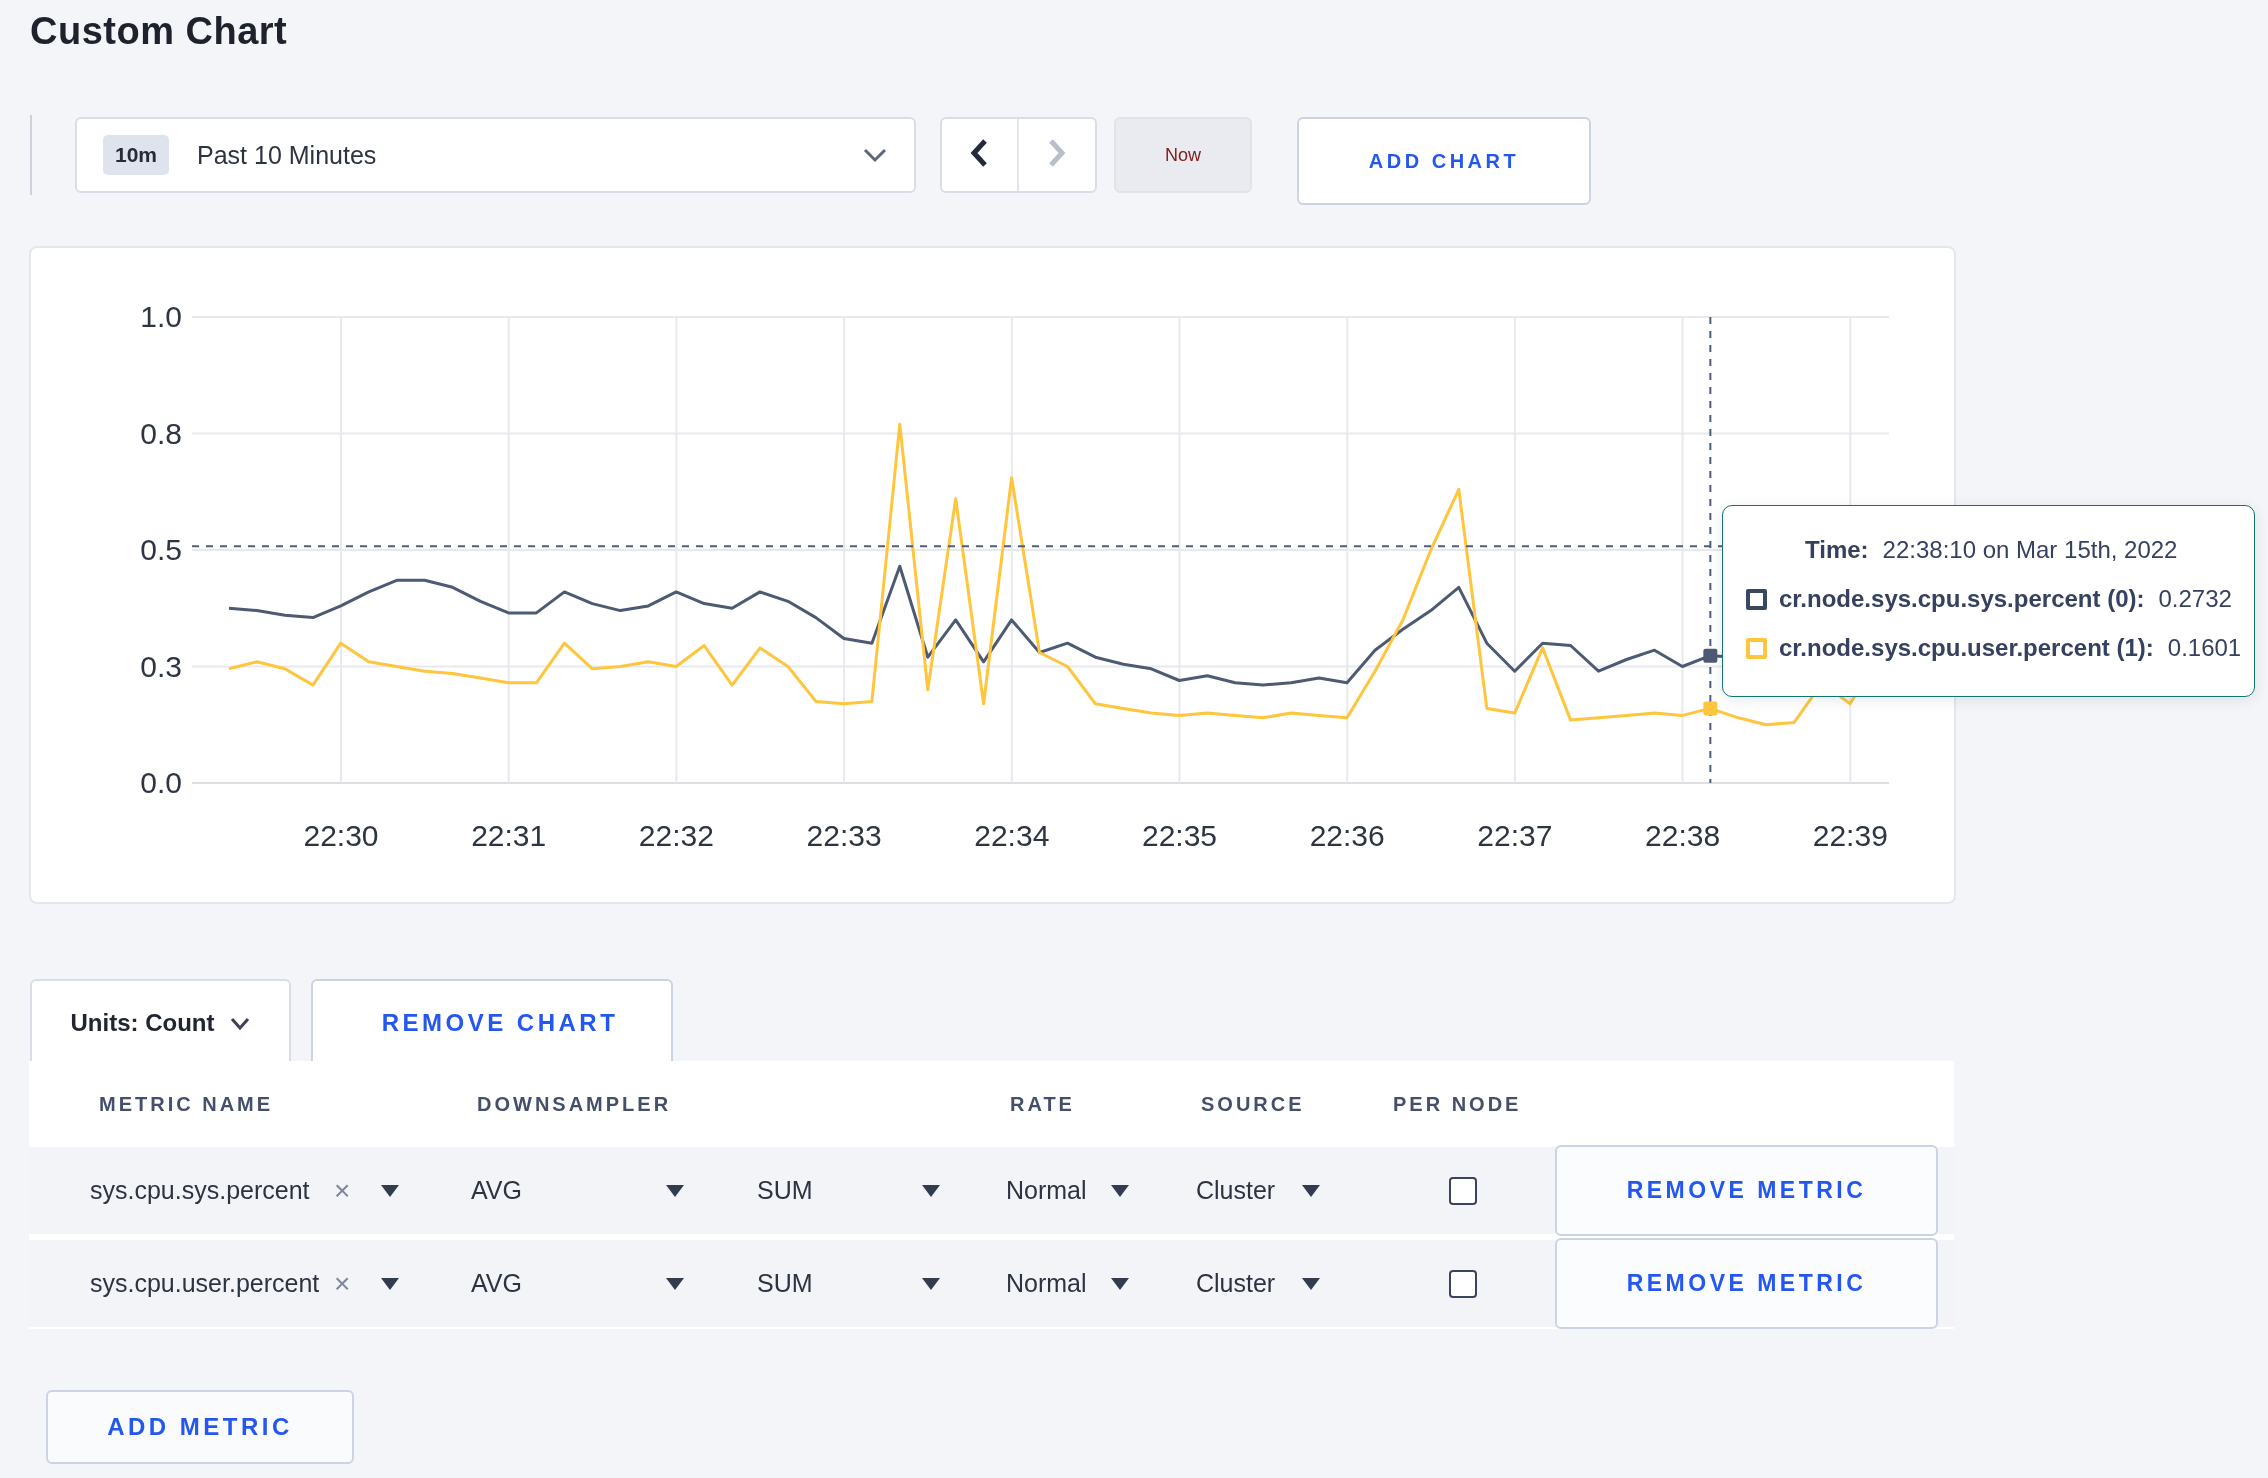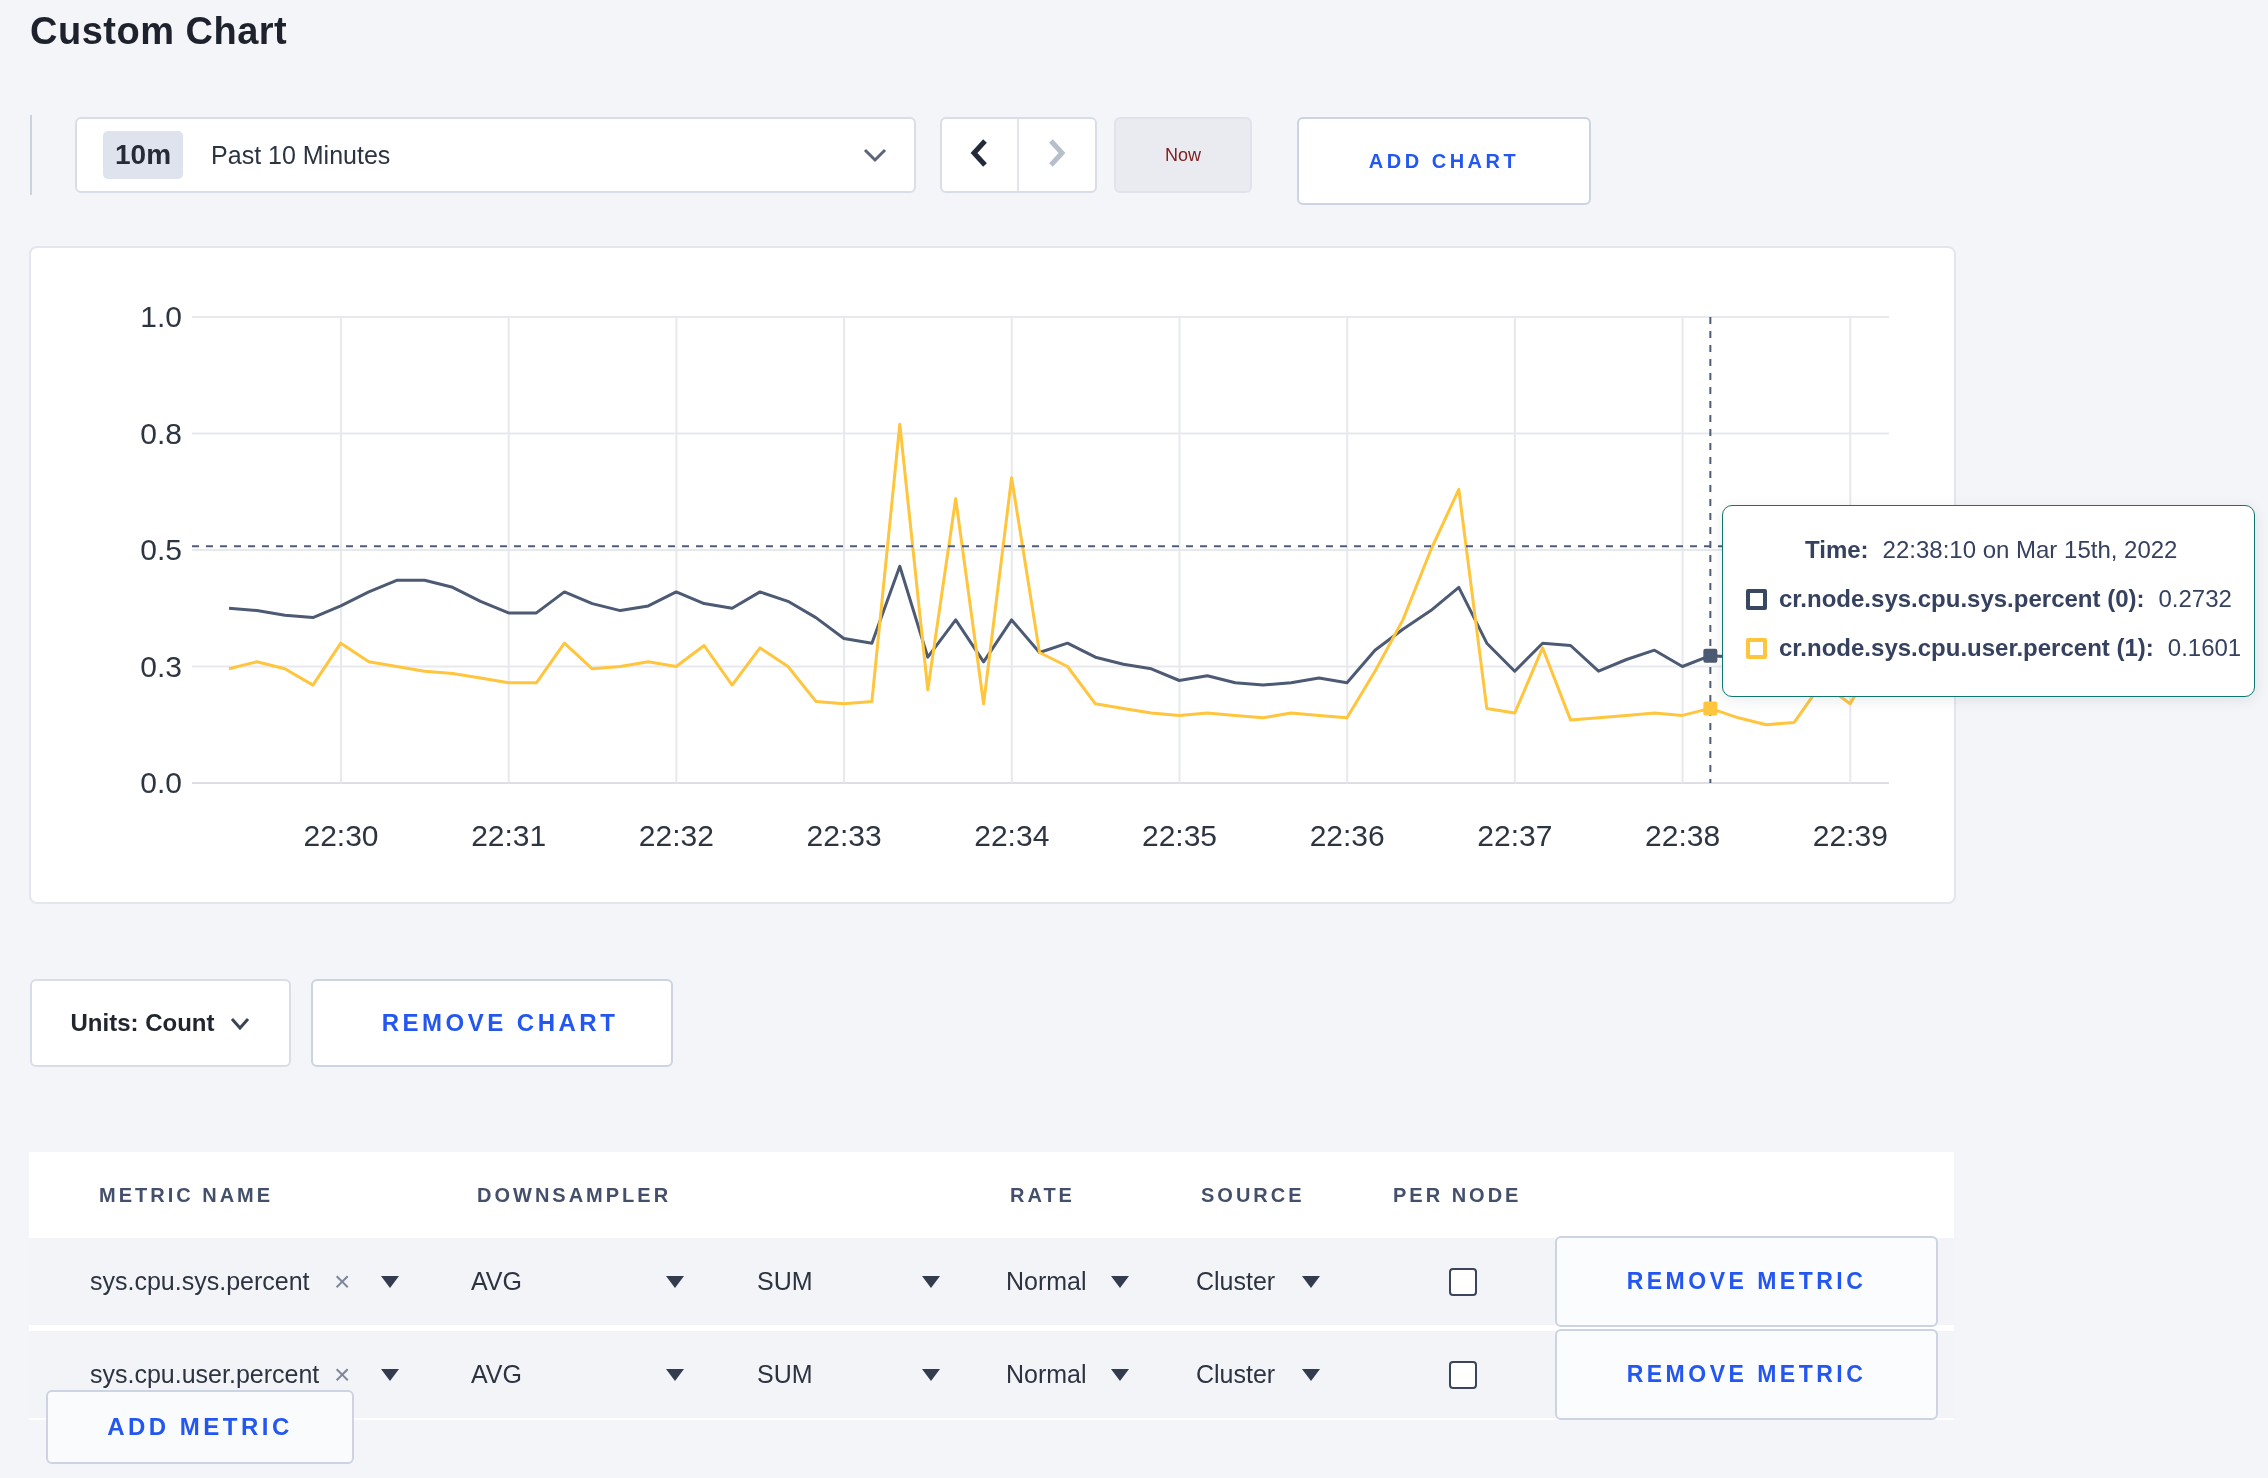--- a/index.html
+++ b/index.html
@@ -26,21 +26,21 @@
   .ctl {
     top: 117px; height: 76px;
     background: #ffffff;
     border: 2px solid #d9dde7;
     border-radius: 6px;
     display: flex; align-items: center;
   }
   #time-range-select { left: 75px; width: 841px; padding: 0 26px; cursor: pointer; }
   #range-badge {
     background: #dfe3ee; color: #252b38;
-    font-size: 28px; font-weight: bold;
+    font-size: 21px; font-weight: bold;
     padding: 8px 12px; border-radius: 5px;
     margin-right: 28px;
   }
   #range-label { font-size: 25px; color: #2d3441; flex: 1; }
   .chev-down svg { display: block; }
 
   #time-nav { left: 940px; width: 157px; padding: 0; }
   .nav-half { width: 50%; height: 100%; display: flex; align-items: center; justify-content: center; cursor: pointer; }
   #nav-prev { border-right: 2px solid #e2e5ec; }
 
@@ -100,21 +100,21 @@
     background: #fff; border: 2px solid #d9dde7; border-radius: 6px;
     display: flex; align-items: center; justify-content: center;
     font-size: 24px; font-weight: bold; color: #20252f;
     cursor: pointer;
   }
   #units-select .chev-down { margin-left: 16px; }
   #remove-chart-button { left: 311px; top: 979px; width: 362px; height: 88px; font-size: 24px; padding-left: 16px; }
 
   
   #metrics-table {
-    left: 29px; top: 1152px; width: 1925px; height: 268px;
+    left: 29px; top: 1061px; width: 1925px; height: 268px;
     background: #ffffff;
   }
   .th {
     position: absolute; top: 0; height: 86px;
     display: flex; align-items: center;
     font-size: 20px; font-weight: bold; letter-spacing: 3px;
     color: #44506b;
   }
   .metric-row {
     position: absolute; left: 0; width: 1925px; height: 87px;

